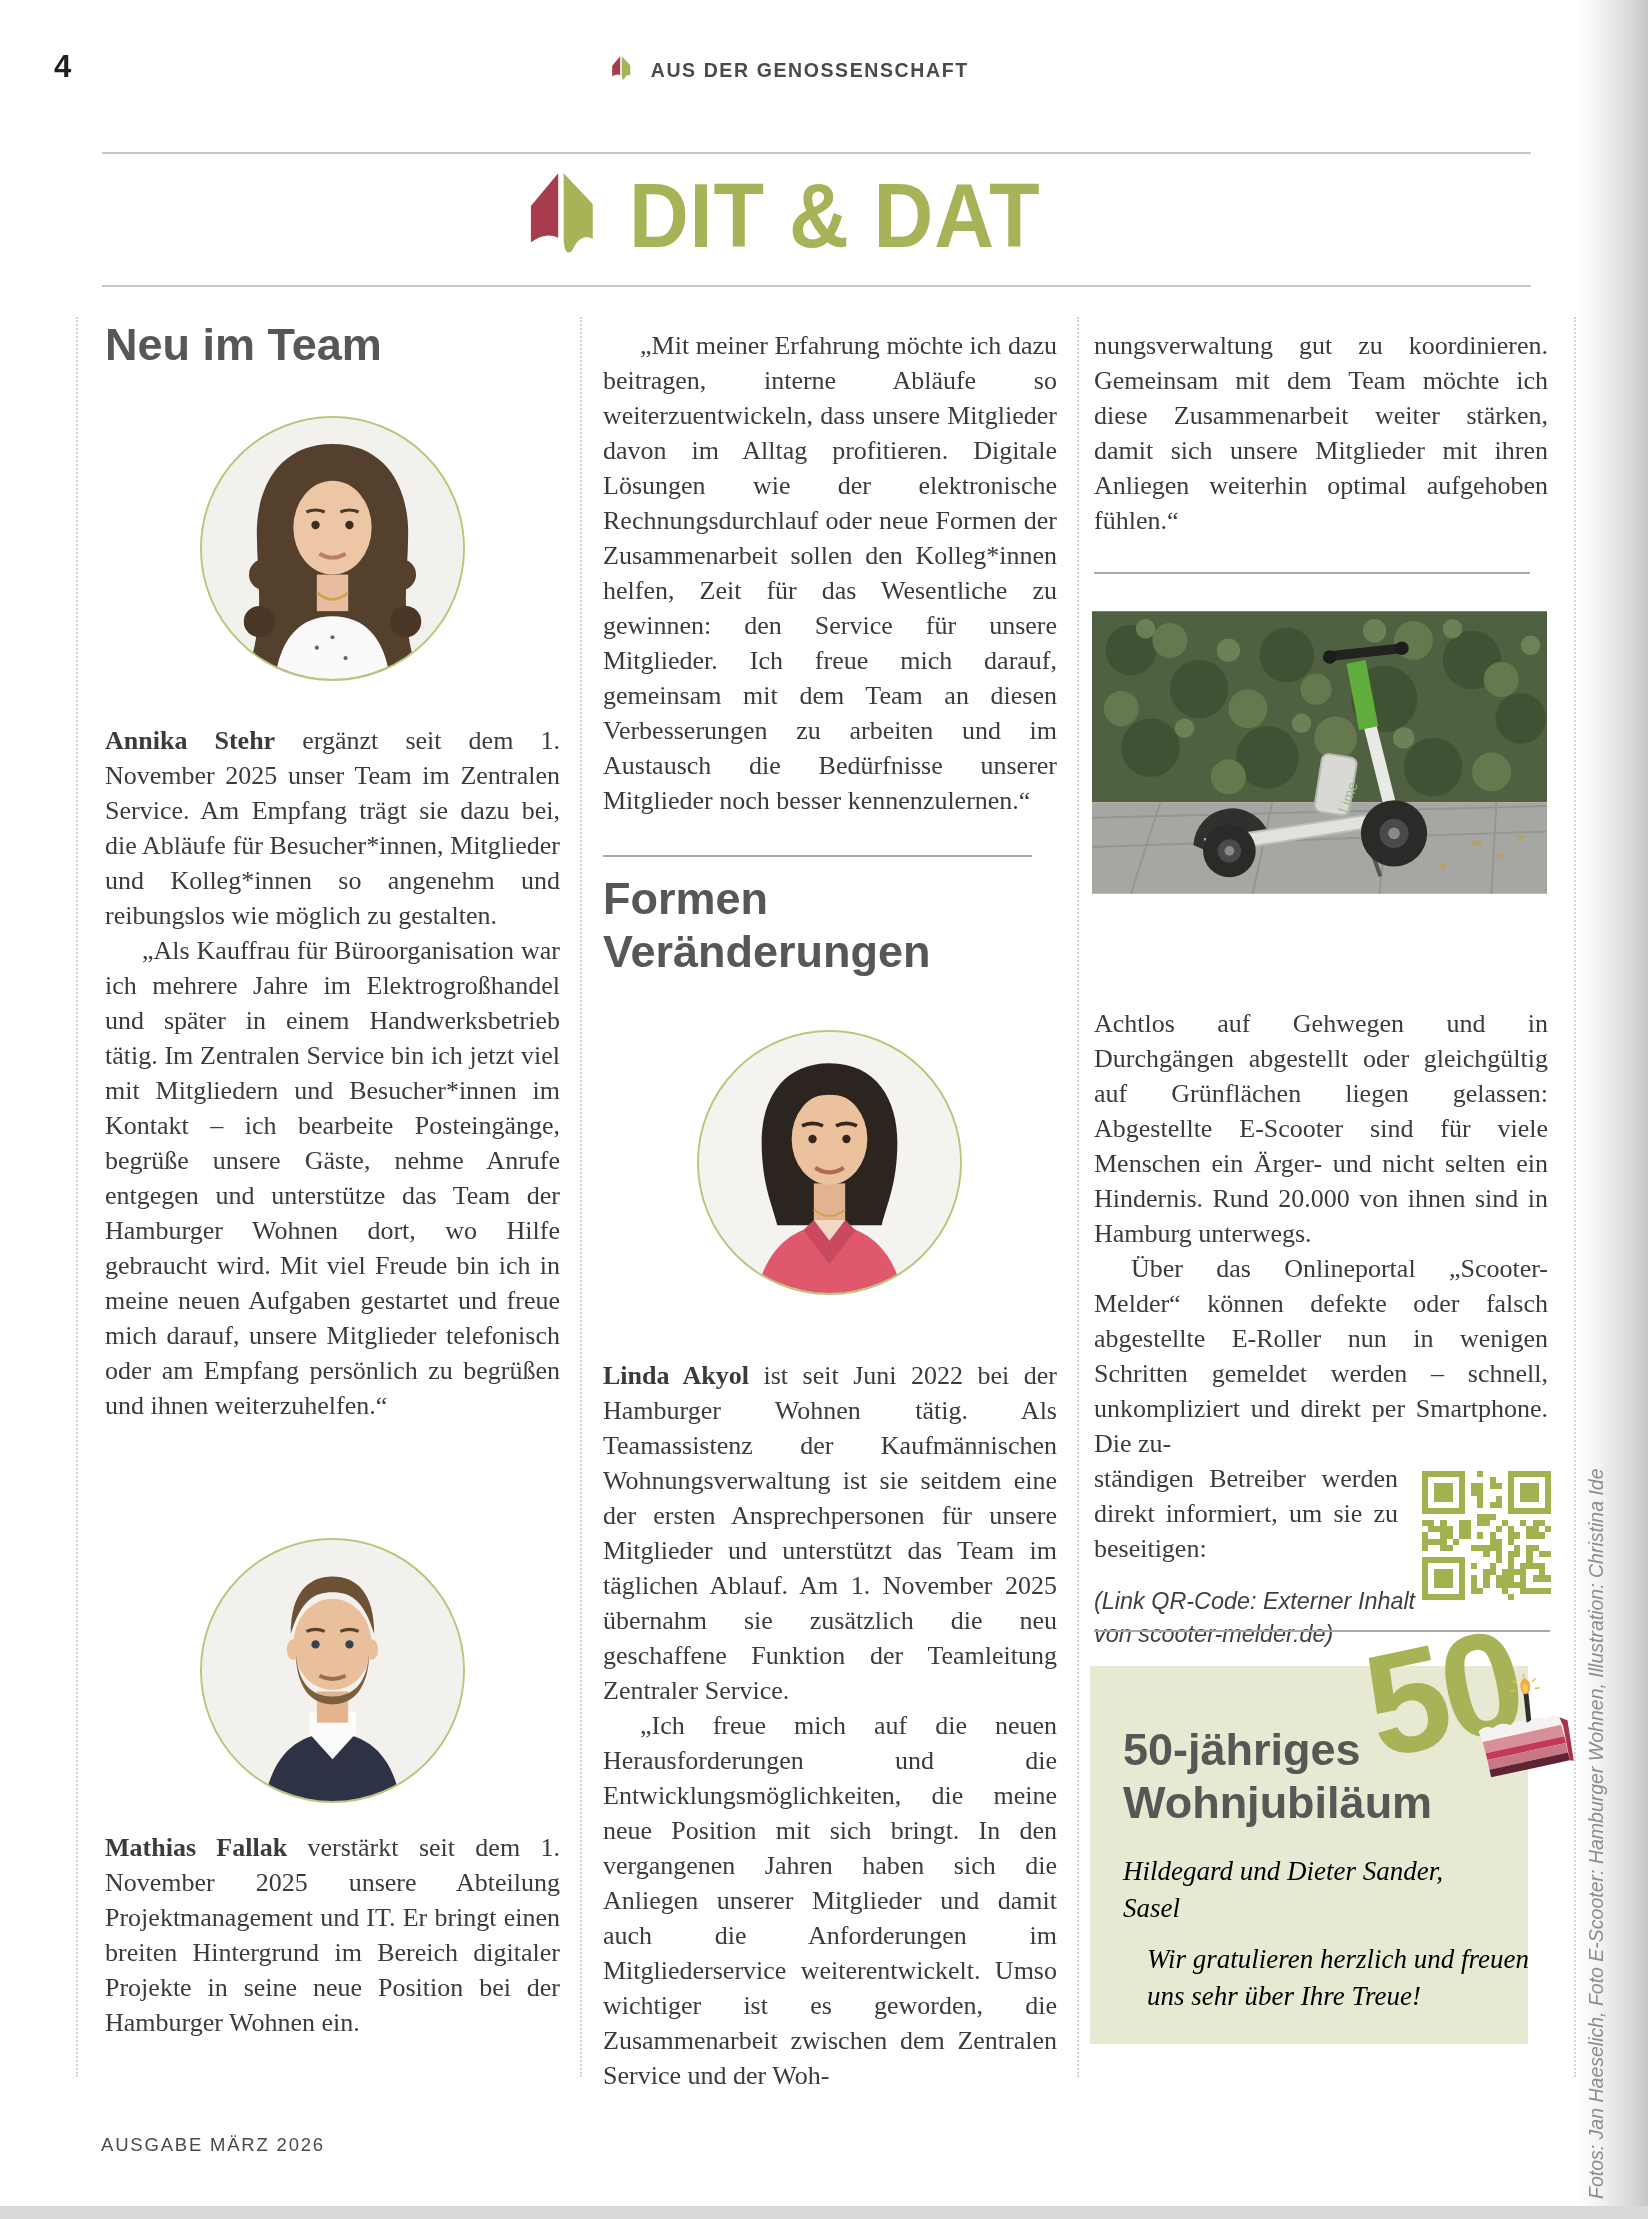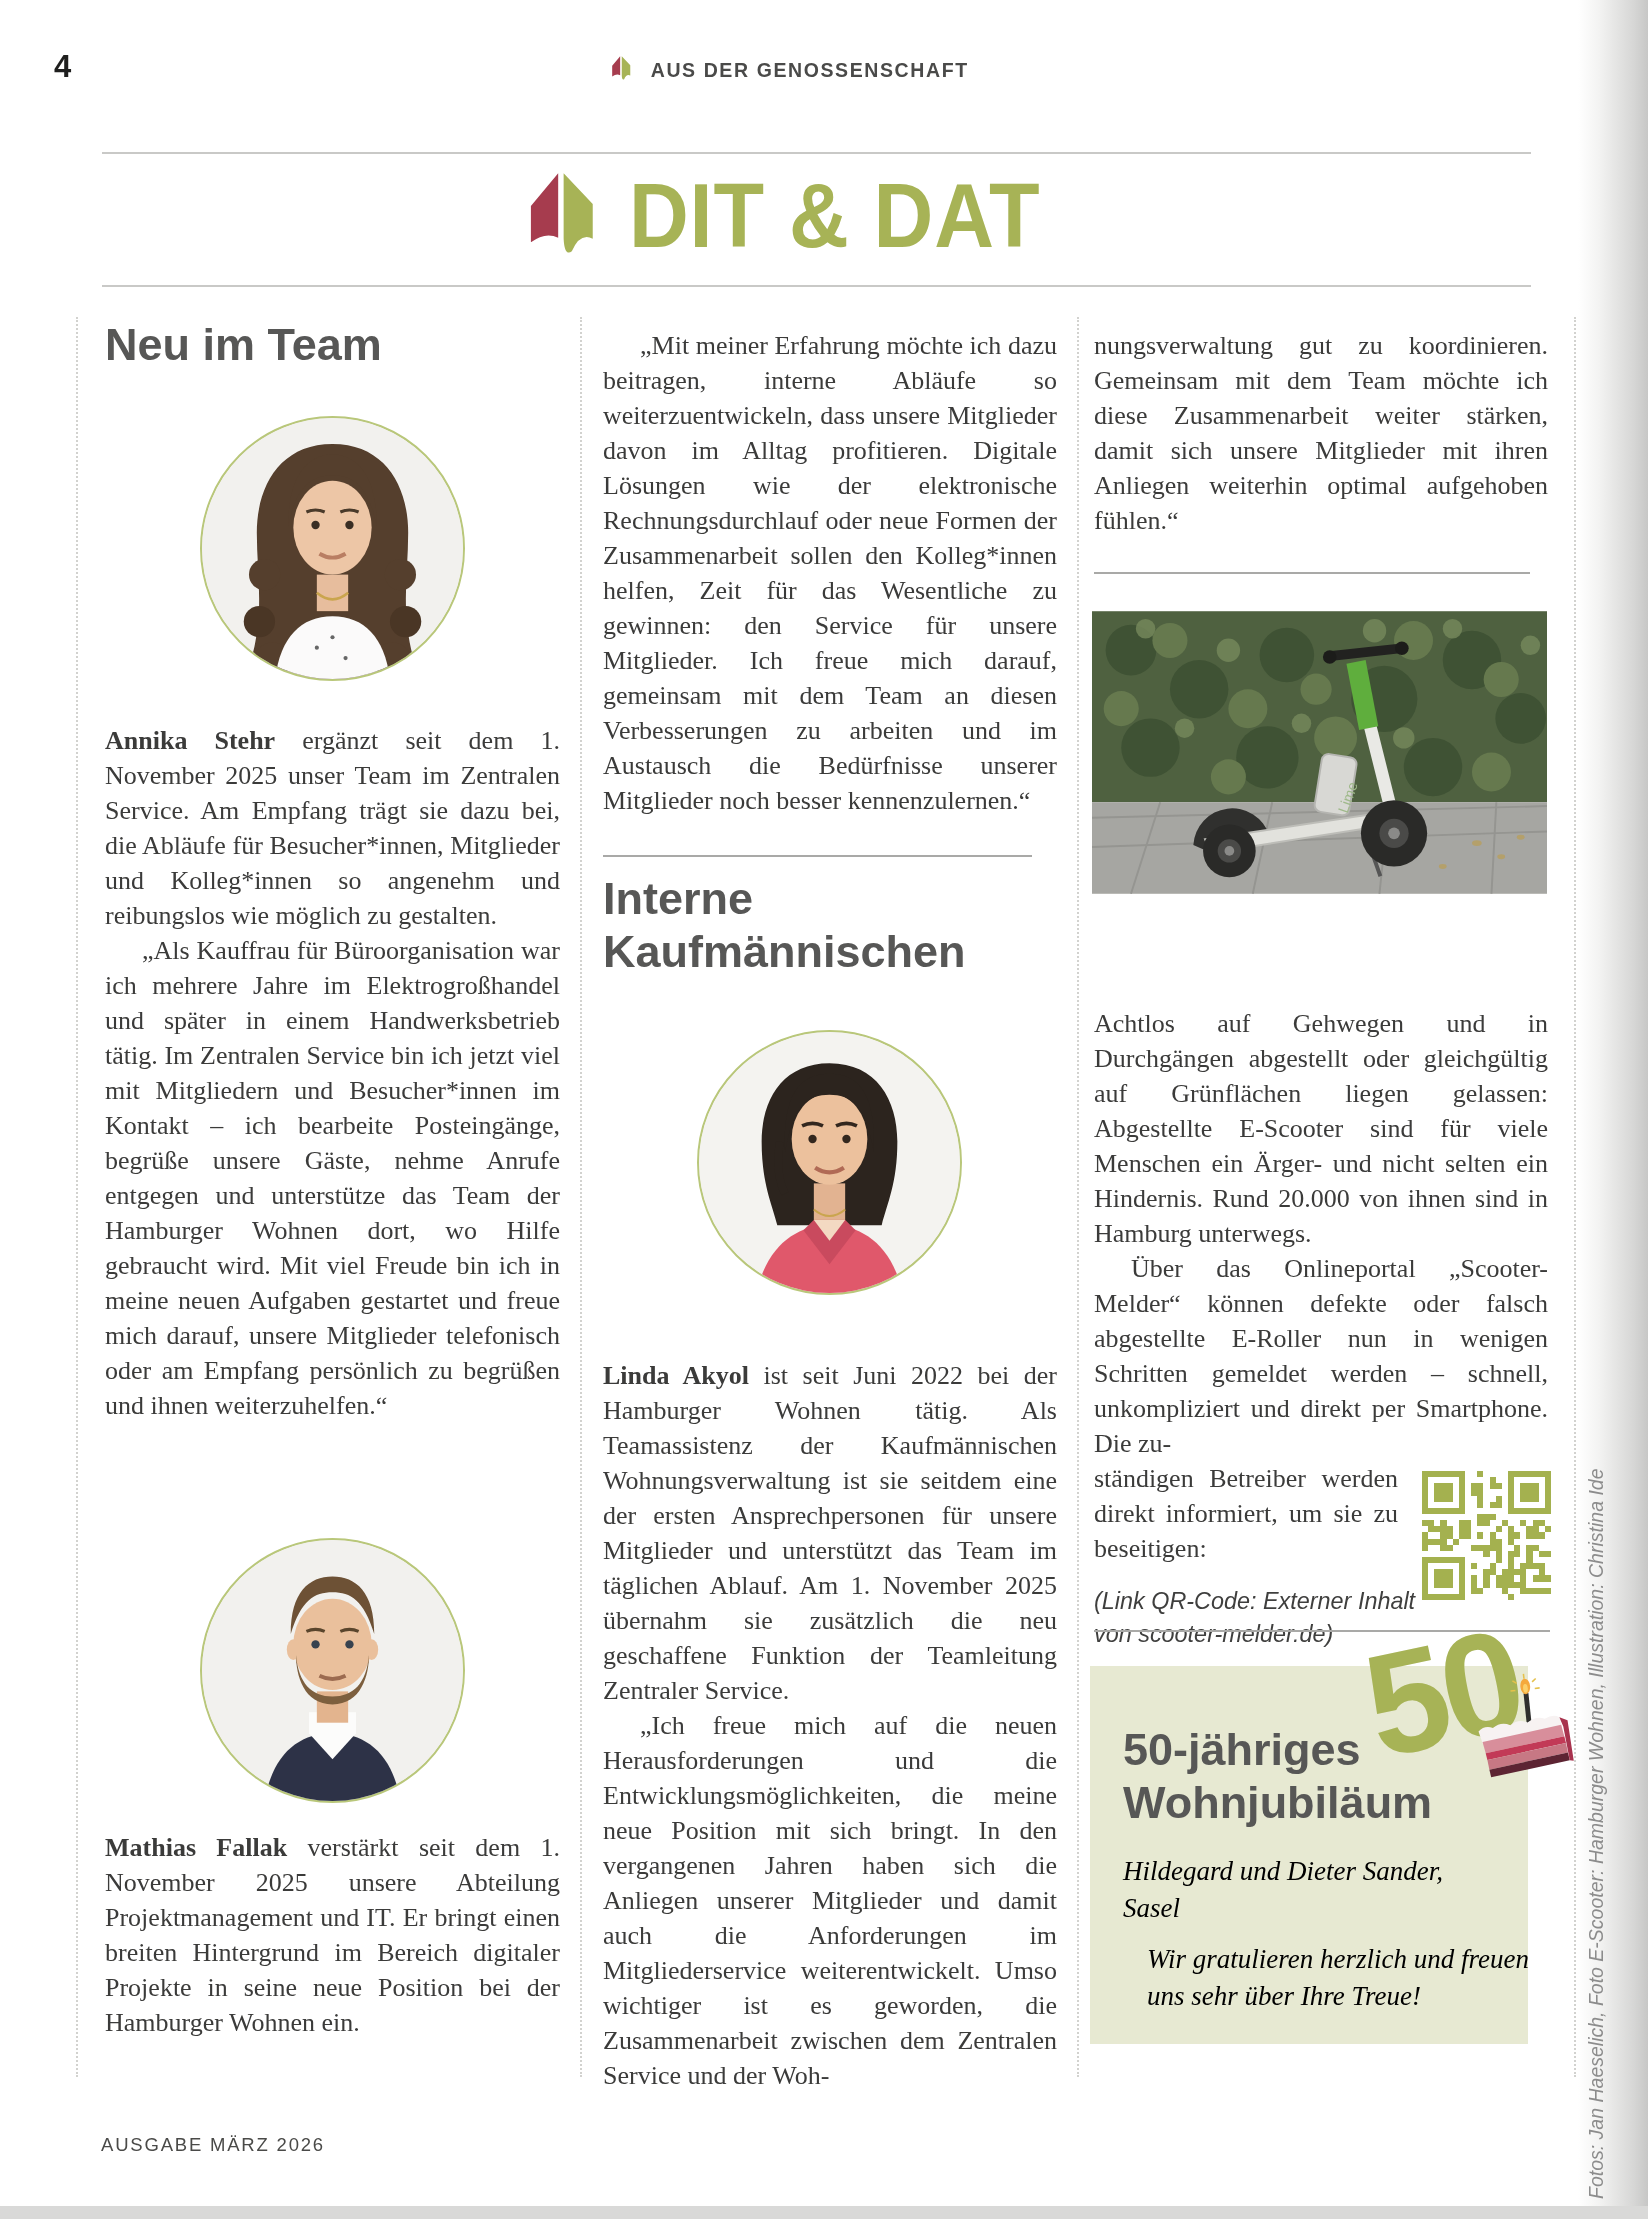--- a/index.html
+++ b/index.html
@@ -148,21 +148,21 @@
   <div class="abs body" style="left:105px;top:1830px;width:455px;">
     <p><strong>Mathias Fallak</strong><span> verstärkt seit dem 1. November 2025 unsere Abteilung Projektmanagement und IT. Er bringt einen breiten Hintergrund im Bereich digitaler Projekte in seine neue Position bei der Hamburger Wohnen ein.</span></p>
   </div>
 
   <div class="abs body" style="left:603px;top:328px;width:454px;">
     <p class="indent">„Mit meiner Erfahrung möchte ich dazu beitragen, interne Abläufe so weiterzuentwickeln, dass unsere Mitglieder davon im Alltag profitieren. Digitale Lösungen wie der elektronische Rechnungsdurchlauf oder neue Formen der Zusammenarbeit sollen den Kolleg*innen helfen, Zeit für das Wesentliche zu gewinnen: den Service für unsere Mitglieder. Ich freue mich darauf, gemeinsam mit dem Team an diesen Verbesserungen zu arbeiten und im Austausch die Bedürfnisse unserer Mitglieder noch besser kennenzulernen.“</p>
   </div>
 
   <div class="abs divider" style="left:603px;top:855px;width:429px;"></div>
 
-  <h2 class="abs" style="left:603px;top:872px;width:419px;">Interne Kaufmännischen</h2>
+  <h2 class="abs" style="left:603px;top:872px;width:419px;">Formen Veränderungen</h2>
 
   <div class="abs avatar" style="left:697px;top:1030px;">
     <svg viewBox="0 0 100 100">
       <circle cx="50" cy="50" r="50" fill="#f4f3f0"></circle>
       <path d="M50 12 C32 12 24 26 24 42 C24 58 28 66 30 74 L70 74 C72 66 76 58 76 42 C76 26 68 12 50 12 Z" fill="#2c241e"></path>
       <path d="M22 100 C26 82 37 74 50 74 C63 74 74 82 78 100 Z" fill="#e0586b"></path>
       <path d="M40 76 L50 89 L60 76 L55 71 L45 71 Z" fill="#c94a5e"></path>
       <path d="M44 72 L50 80 L56 72 Z" fill="#f3d9c2"></path>
       <rect x="44" y="58" width="12" height="14" fill="#e2b391"></rect>
       <path d="M44 68 Q50 73 56 68" stroke="#caa54e" stroke-width="0.8" fill="none"></path>

